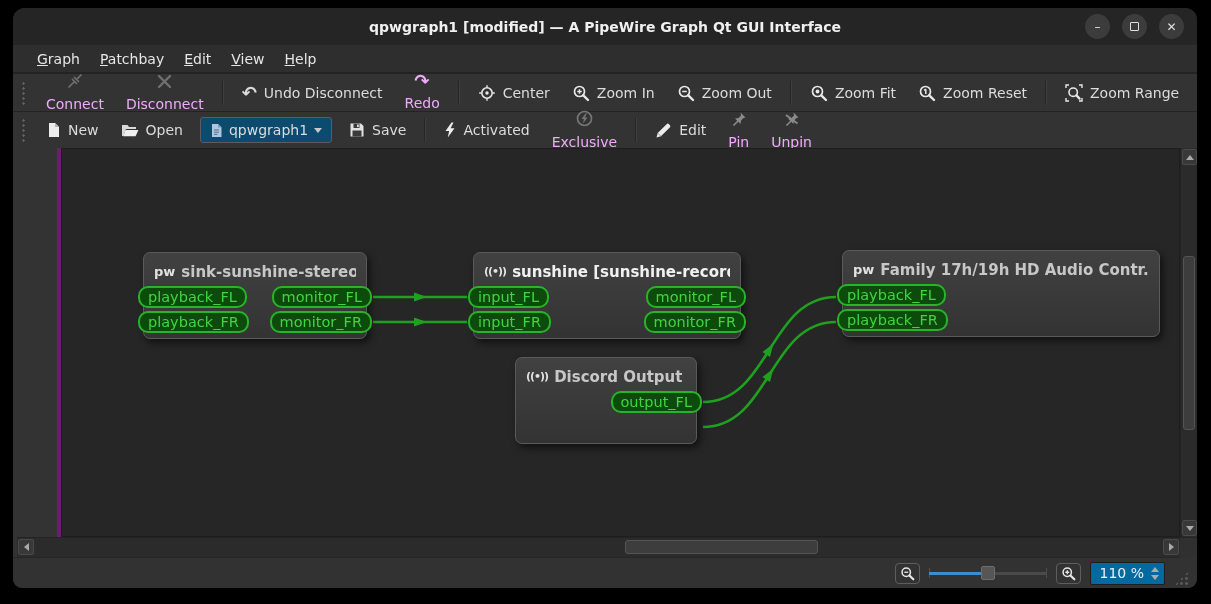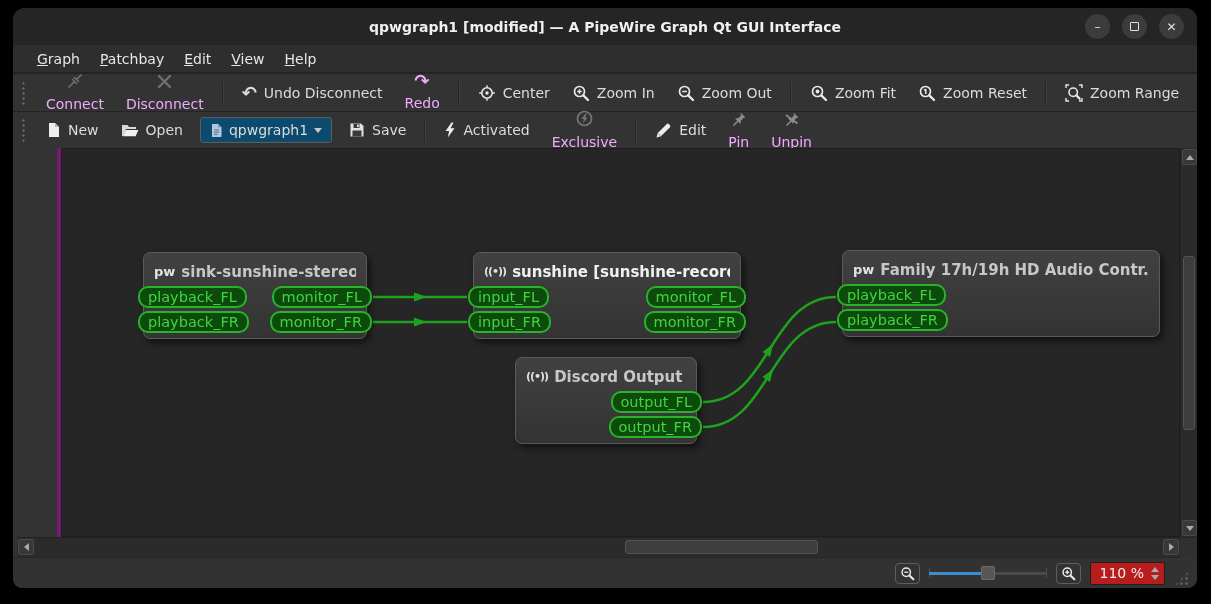--- a/index.html
+++ b/index.html
@@ -100,21 +100,21 @@
                gap:9px; padding-right:8px; }
   .zoom-btn { width:25px; height:21px; border:1px solid #5e5e5e; border-radius:4px;
               display:flex; align-items:center; justify-content:center; }
   .slider { position:relative; width:118px; height:18px; }
   .slider .tick { position:absolute; top:4px; width:1px; height:10px; background:#4e4e4e; }
   .slider .track { position:absolute; left:0; right:0; top:8px; height:3px; background:#4a4a4a; }
   .slider .fill { position:absolute; left:0; width:58px; top:8px; height:3px; background:#3c8dce; }
   .slider .handle { position:absolute; left:52px; top:2px; width:14px; height:14px;
                     background:#565656; border:1px solid #6c6c6c; border-radius:2px; }
   .spinbox { display:flex; align-items:center; gap:7px; height:23px;
-             background:#b91c1c; border:1px solid #1e1e1e; border-radius:2px;
+             background:#0369a1; border:1px solid #1e1e1e; border-radius:2px;
              padding:0 5px 0 9px; color:#f0f0f0; font-size:14px; }
   .spin-arrows { display:flex; flex-direction:column; gap:3px; }
   .grip { width:15px; height:15px; align-self:flex-end; margin-bottom:2px;
           background-image:radial-gradient(circle,#5a5a5a 1.3px,transparent 1.5px);
           background-size:5px 5px; clip-path:polygon(100% 0,100% 100%,0 100%); }
   svg { display:block; }
 </style>
 </head>
 <body>
 
@@ -402,23 +402,20 @@
       </div>
 
       <div class="node" id="node-discord">
         <div class="n-head">
           <span class="n-icon stream">((•))</span>
           <span class="n-title">Discord Output</span>
         </div>
         <div class="prow only-right">
           <span class="port">output_FL</span>
         </div>
-        <div class="prow only-right">
-          <span class="port">output_FR</span>
-        </div>
       </div>
 
     </div>
 
     <div class="vscroll">
       <div class="sbtn up">
           <span class="tri-up"></span>
         </div>
       <div class="vthumb"></div>
       <div class="sbtn down">

